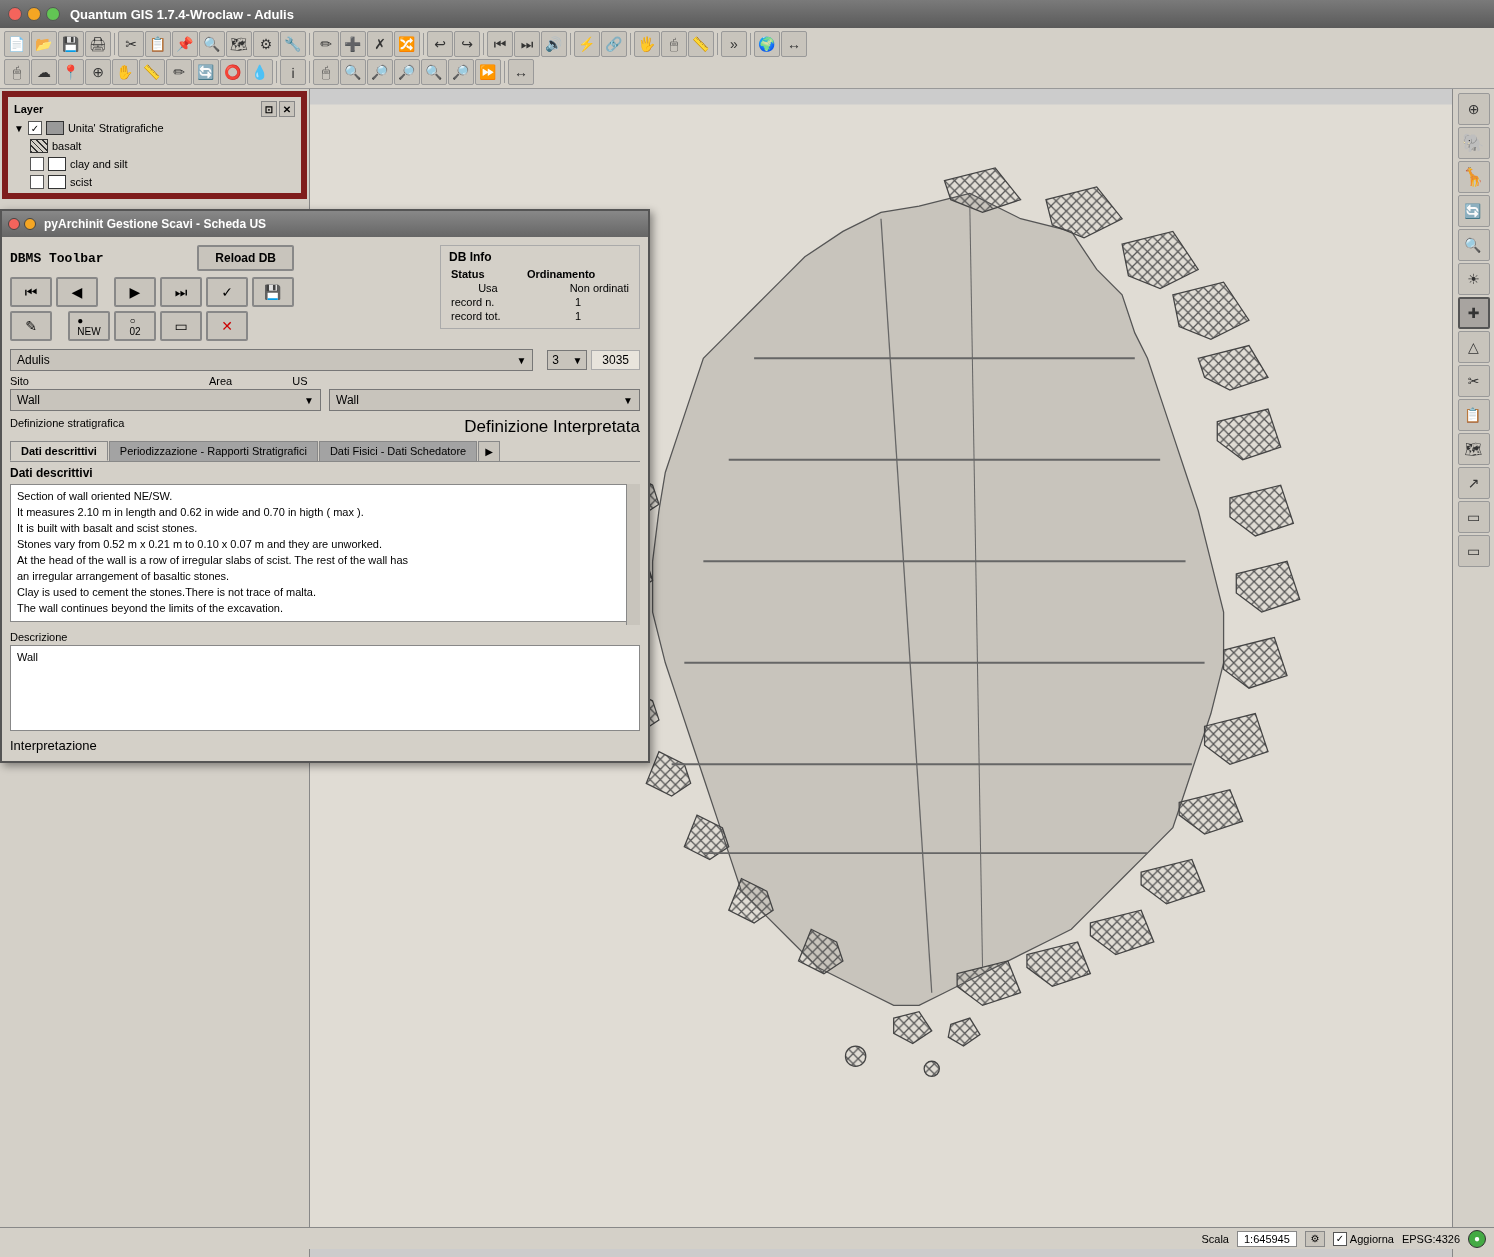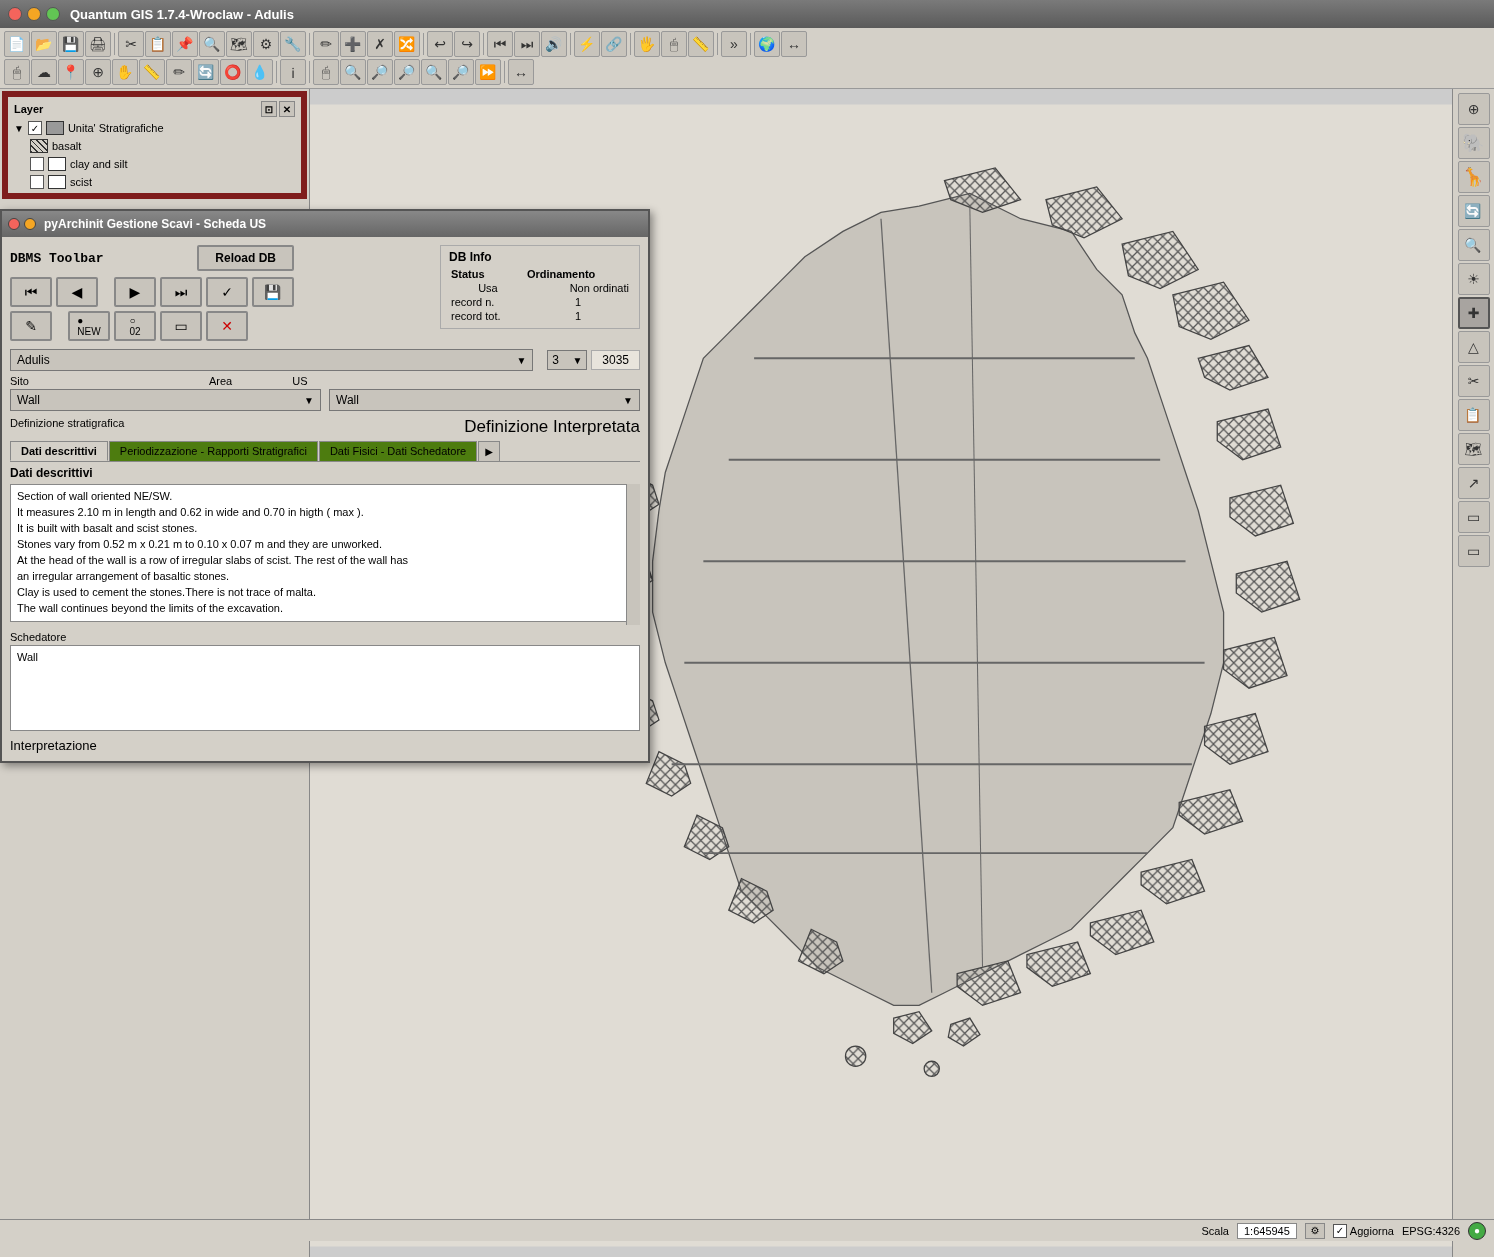--- a/index.html
+++ b/index.html
@@ -194,21 +194,21 @@
 
     
     .tab-bar {
       display: flex;
       gap: 0;
       border-bottom: 1px solid #888;
       margin-bottom: 4px;
     }
     .tab {
       padding: 3px 10px;
-      background: #4d7c0f;
+      background: #a3a3a3;
       border: 1px solid #888;
       border-bottom: none;
       font-size: 11px;
       cursor: pointer;
       margin-right: 1px;
     }
     .tab.active {
       background: #d4d0c8;
       font-weight: bold;
       border-bottom: 1px solid #d4d0c8;
@@ -268,21 +268,21 @@
       display: flex; align-items: center; justify-content: center;
       font-size: 14px;
       cursor: pointer;
       color: #333;
     }
     .rt-icon.active { background: #a8a4a0; border: 2px solid #555; }
 
     
     .status-bar {
       position: absolute;
-      bottom: 16px;
+      bottom: 8px;
       left: 0; right: 0;
       height: 22px;
       background: #d4d0c8;
       border-top: 1px solid #888;
       display: flex;
       align-items: center;
       padding: 0 8px;
       gap: 8px;
       font-size: 11px;
     }
@@ -518,21 +518,21 @@
 It is built with basalt and scist stones.
 Stones vary from 0.52 m x 0.21 m to 0.10 x 0.07 m and they are unworked.
 At the head of the wall is a row of irregular slabs of scist. The rest of the wall has
 an irregular arrangement of basaltic stones.
 Clay is used to cement the stones.There is not trace of malta.
 The wall continues beyond the limits of the excavation.</textarea>
             <div style="position:absolute; right:0; top:0; bottom:0; width:14px; background:#c8c4bc; border-left:1px solid #888;"></div>
           </div>
 
           <div style="margin-top:6px;">
-            <div style="font-size:11px; margin-bottom:2px;">Schedatore</div>
+            <div style="font-size:11px; margin-bottom:2px;">Descrizione</div>
             <textarea class="text-area" rows="5" style="width: 100%;">Wall</textarea>
           </div>
 
           <div style="margin-top:4px; font-size:13px;">Interpretazione</div>
         </div>
 
       </div>
     </div>
   </div>
 

